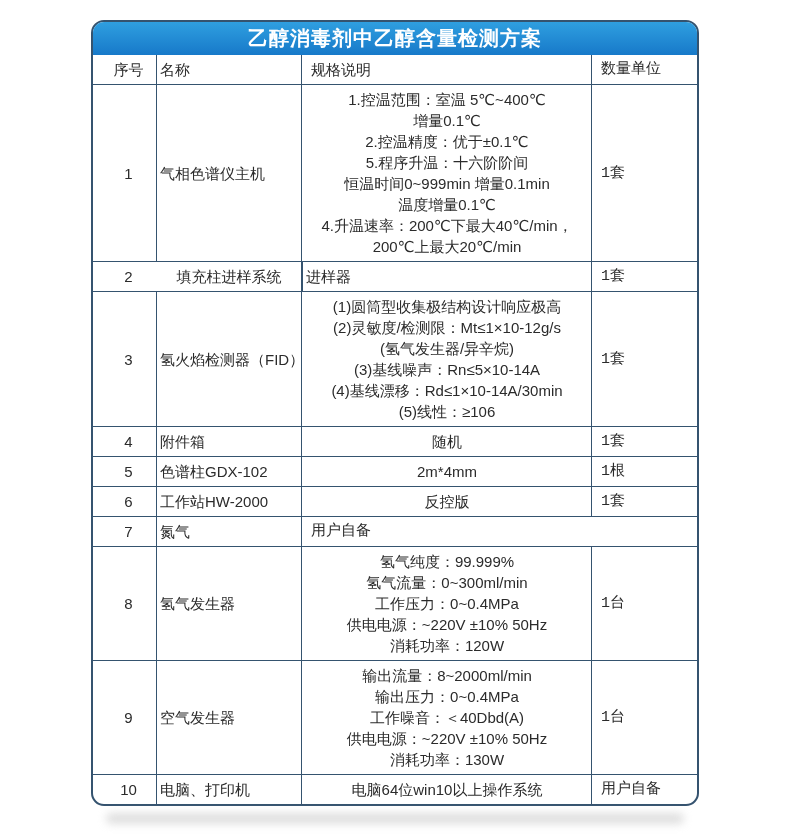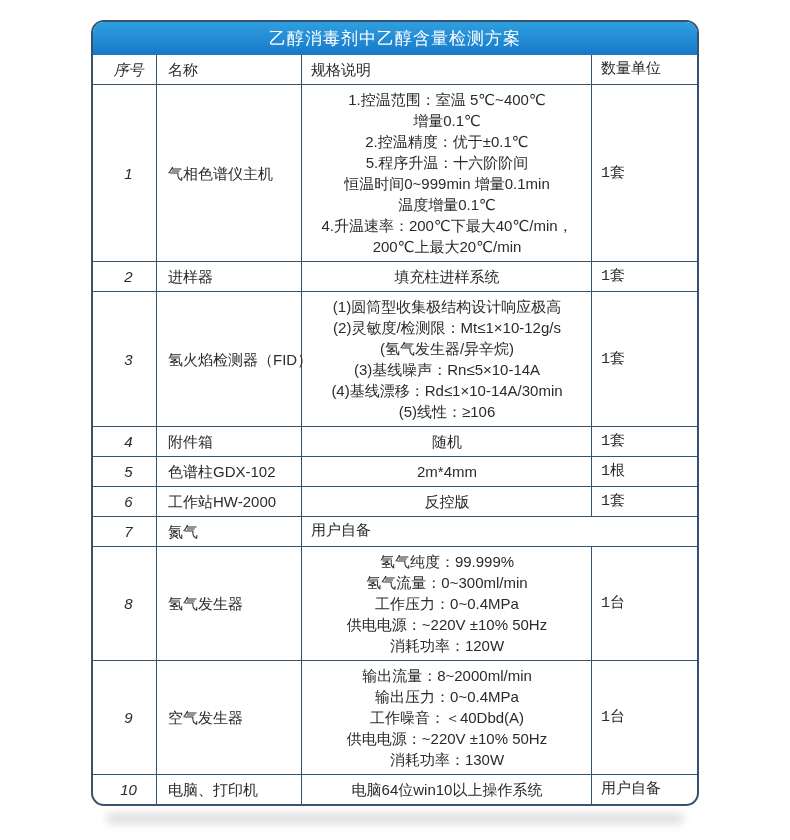--- a/index.html
+++ b/index.html
@@ -21,38 +21,38 @@
     width:608px;
     margin:20px 0 0 91px;
     border:2px solid var(--line);
     border-radius:13px;
     overflow:hidden;
     background:#fff;
   }
   .titlebar{
     height:33px;
     display:flex;align-items:center;justify-content:center;
-    font-size:17px;font-weight:normal;color:#fff;
+    font-size:20px;font-weight:bold;color:#fff;
     letter-spacing:1px;
     background:linear-gradient(180deg,var(--hd1) 0%,var(--hd2) 100%);
   }
   .tr{
     display:grid;
     grid-template-columns:63px 146px 290px 1fr;
     border-top:1.5px solid var(--line);
   }
   .td{
     padding:4px 8px;
     display:flex;flex-direction:column;justify-content:center;
     font-size:15px;line-height:21px;
     min-height:22px;
   }
-  .c-no{align-items:center;padding-left:10px;padding-right:2px;font-style:italic;}
+  .c-no{align-items:center;padding-left:10px;padding-right:2px;}
   .c-name{
-    padding-left:11px;
+    padding-left:3px;
     border-left:1.5px solid var(--line);
     border-right:1.5px solid var(--line);
     white-space:nowrap;
   }
   .c-spec{padding-left:9px;border-right:1.5px solid var(--line);}
   .c-qty{padding-left:9px;font-family:Liberation Mono, monospace;}
   .spec-line{white-space:nowrap;text-align:center;}
   .thead .td{font-weight:normal;}
   .shadow{
     width:578px;height:11px;
@@ -87,24 +87,24 @@
           <div class="spec-line">5.程序升温：十六阶阶间</div>
           <div class="spec-line">恒温时间0~999min 增量0.1min</div>
           <div class="spec-line">温度增量0.1℃</div>
           <div class="spec-line">4.升温速率：200℃下最大40℃/min，</div>
           <div class="spec-line">200℃上最大20℃/min</div>
         </div>
         <div class="td c-qty">1套</div>
       </div>
       <div class="tr">
         <div class="td c-no">2</div>
-        <div class="td c-name">进样器</div>
         <div class="td c-spec">
           <div class="spec-line">填充柱进样系统</div>
         </div>
+        <div class="td c-name">进样器</div>
         <div class="td c-qty">1套</div>
       </div>
       <div class="tr">
         <div class="td c-no">3</div>
         <div class="td c-name">氢火焰检测器（FID）</div>
         <div class="td c-spec">
           <div class="spec-line">(1)圆筒型收集极结构设计响应极高</div>
           <div class="spec-line">(2)灵敏度/检测限：Mt≤1×10-12g/s</div>
           <div class="spec-line">(氢气发生器/异辛烷)</div>
           <div class="spec-line">(3)基线噪声：Rn≤5×10-14A</div>

